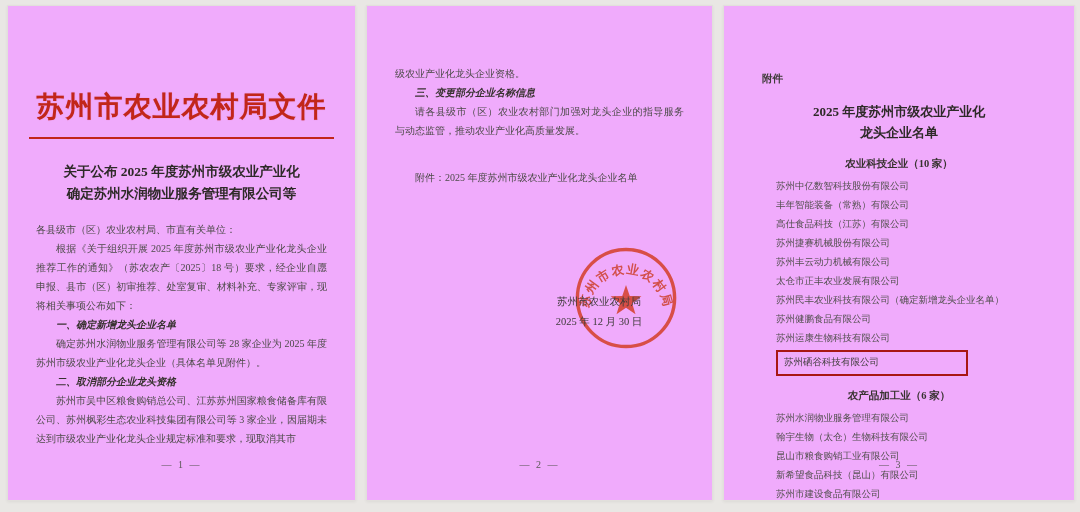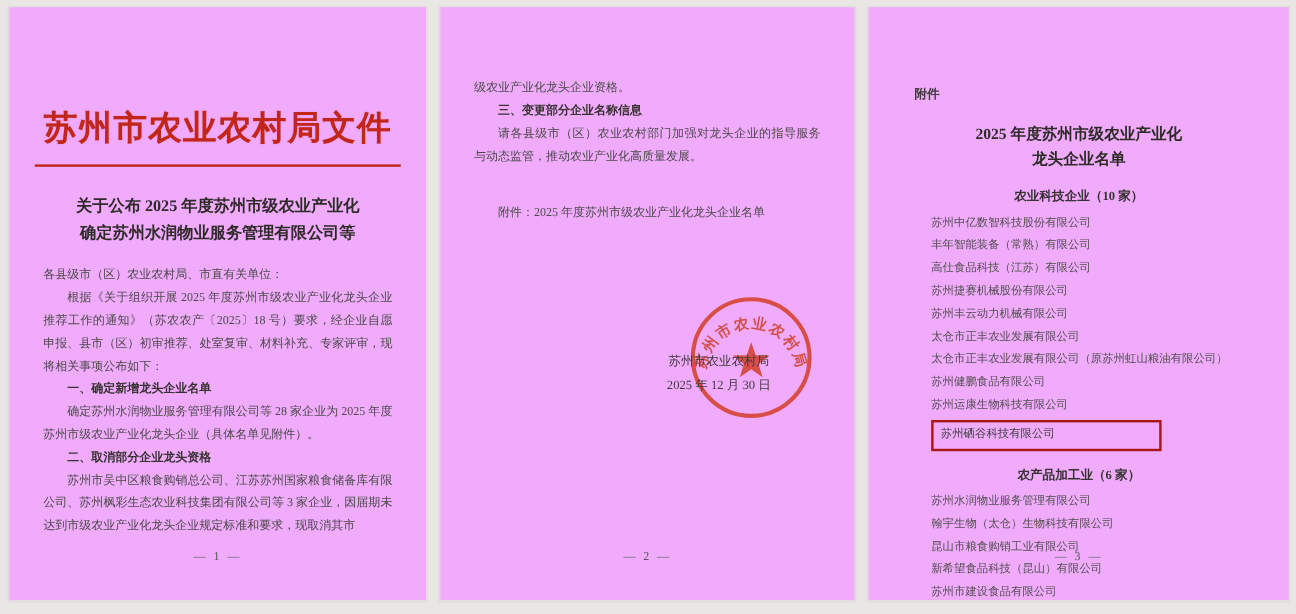--- a/index.html
+++ b/index.html
@@ -54,21 +54,21 @@
   }
   .body-text {
     margin: 14px 28px 0 28px;
     font-size: 10px;
     line-height: 19px;
     color: #4c4a48;
     text-align: justify;
   }
   .body-text p { text-indent: 2em; }
   .body-text p.no-indent { text-indent: 0; }
-  .body-text p.bold-head { font-weight: bold; color: #37322f; }
+  .body-text p.bold-head { font-weight: bold; color: #37322f; font-style: italic; }
   .page-num {
     position: absolute;
     bottom: 30px;
     left: 0; right: 0;
     text-align: center;
     font-size: 10px;
     color: #5a5856;
     letter-spacing: 2px;
   }
 
@@ -195,21 +195,21 @@
   </h2>
 
   <div class="group-title">农业科技企业（10 家）</div>
   <ul class="company-list">
     <li>苏州中亿数智科技股份有限公司</li>
     <li>丰年智能装备（常熟）有限公司</li>
     <li>高仕食品科技（江苏）有限公司</li>
     <li>苏州捷赛机械股份有限公司</li>
     <li>苏州丰云动力机械有限公司</li>
     <li>太仓市正丰农业发展有限公司</li>
-    <li>太仓市正丰农业发展有限公司（原苏州虹山粮油有限公司）</li>
+    <li>苏州民丰农业科技有限公司（确定新增龙头企业名单）</li>
     <li>苏州健鹏食品有限公司</li>
     <li>苏州运康生物科技有限公司</li>
     <li class="highlighted">苏州硒谷科技有限公司</li>
   </ul>
 
   <div class="group-title">农产品加工业（6 家）</div>
   <ul class="company-list">
     <li>苏州水润物业服务管理有限公司</li>
     <li>翰宇生物（太仓）生物科技有限公司</li>
     <li>昆山市粮食购销工业有限公司</li>

